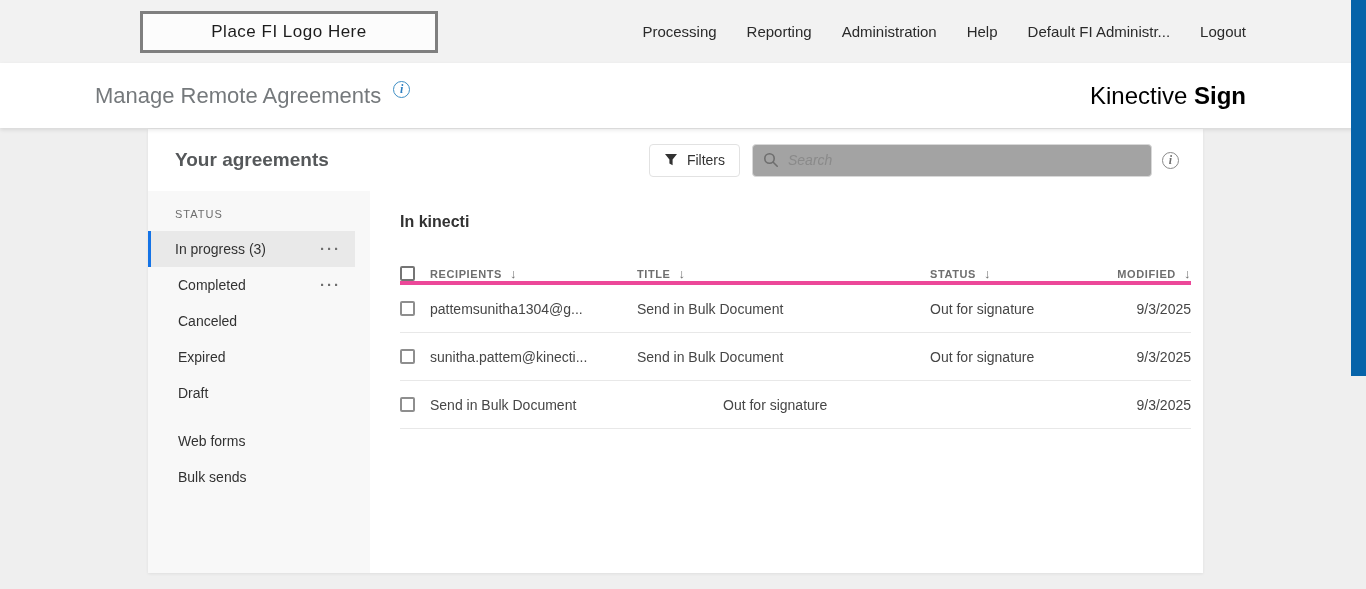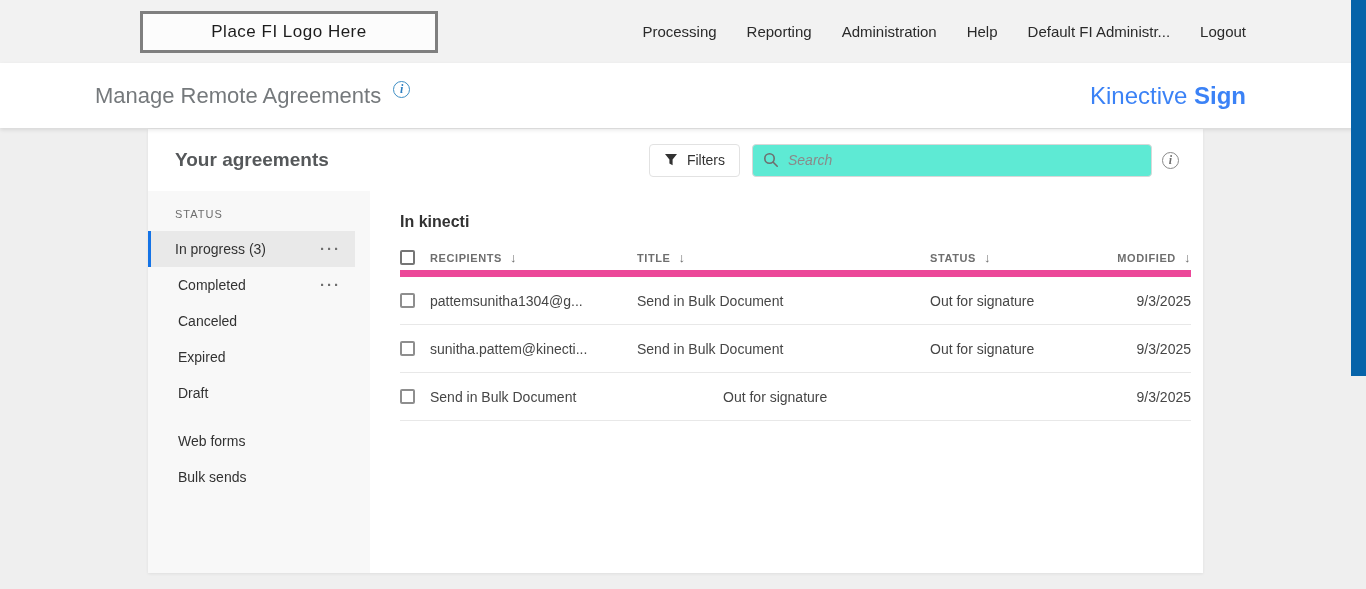--- a/index.html
+++ b/index.html
@@ -38,21 +38,21 @@
   .page-title {
     margin-left: 95px; font-size: 22px; color: #75797c; font-weight: 400;
     display: flex; align-items: flex-start; gap: 12px;
   }
   .info-icon-blue {
     width: 17px; height: 17px; border: 1px solid #3e8ec4; border-radius: 50%;
     color: #2d7fc1; font-family: "Liberation Serif", serif; font-style: italic;
     font-size: 12px; font-weight: 700; line-height: 15px; text-align: center;
     margin-top: -2px;
   }
-  .brand { margin-left: auto; margin-right: 120px; font-size: 24px; color: #3b82f6; }
+  .brand { margin-left: auto; margin-right: 120px; font-size: 24px; color: #000000; }
   .brand .brand-bold { font-weight: 700; }
 
   
   .card {
     position: absolute; left: 148px; top: 129px;
     width: 1055px; height: 444px;
     background: #ffffff;
     box-shadow: 0 1px 3px rgba(0,0,0,0.07);
     display: flex; flex-direction: column;
   }
@@ -63,21 +63,21 @@
   }
   .card-title { font-size: 19px; font-weight: 700; color: #55585a; }
   .filters-btn {
     margin-left: auto; height: 33px; padding: 0 14px;
     background: #ffffff; border: 1px solid #e2e2e2; border-radius: 4px;
     display: flex; align-items: center; gap: 9px;
     font-size: 14px; color: #323232; cursor: pointer;
   }
   .search-wrap {
     margin-left: 12px; width: 400px; height: 33px;
-    border: 1px solid #d8d8d8; border-radius: 4px; background: #5eead4;
+    border: 1px solid #d8d8d8; border-radius: 4px; background: #a3a3a3;
     display: flex; align-items: center; padding: 0 10px; gap: 9px;
   }
   .search-wrap input {
     border: none; outline: none; flex: 1; font-size: 14px;
     font-family: "Liberation Sans", sans-serif; color: #323232; background: transparent;
   }
   .search-wrap input::placeholder { font-style: italic; color: #8a8a8a; }
   .info-icon-gray {
     margin-left: 10px; width: 17px; height: 17px; flex: 0 0 auto;
     border: 1px solid #8a8a8a; border-radius: 50%;
@@ -106,22 +106,23 @@
   .overflow-dots {
     margin-left: auto; color: #6e6e6e; font-size: 15px; font-weight: 700;
     letter-spacing: 2px; line-height: 10px; cursor: pointer;
   }
 
   
   .table-area { flex: 1; padding: 0 12px 0 30px; min-width: 0; }
   .table-section-title { margin-top: 22px; font-size: 16px; font-weight: 700; color: #323232; }
   .grid-row { display: flex; align-items: center; }
   .grid-header {
-    margin-top: 14px; height: 32px;
-    border-bottom: 7px solid #ec4899;
+    margin-top: 22px; height: 32px;
+    border-bottom: 4px solid #ec4899;
+    align-items: flex-end;
   }
   .col-check { width: 30px; flex: 0 0 30px; display: flex; align-items: center; }
   .col-recipients { width: 207px; flex: 0 0 207px; }
   .col-title { width: 293px; flex: 0 0 293px; }
   .col-status { width: 170px; flex: 0 0 170px; }
   .col-modified { flex: 1; text-align: right; }
   .th {
     font-size: 11px; font-weight: 700; color: #6e6e6e; letter-spacing: 0.6px;
     display: flex; align-items: center; gap: 8px; cursor: pointer;
   }

